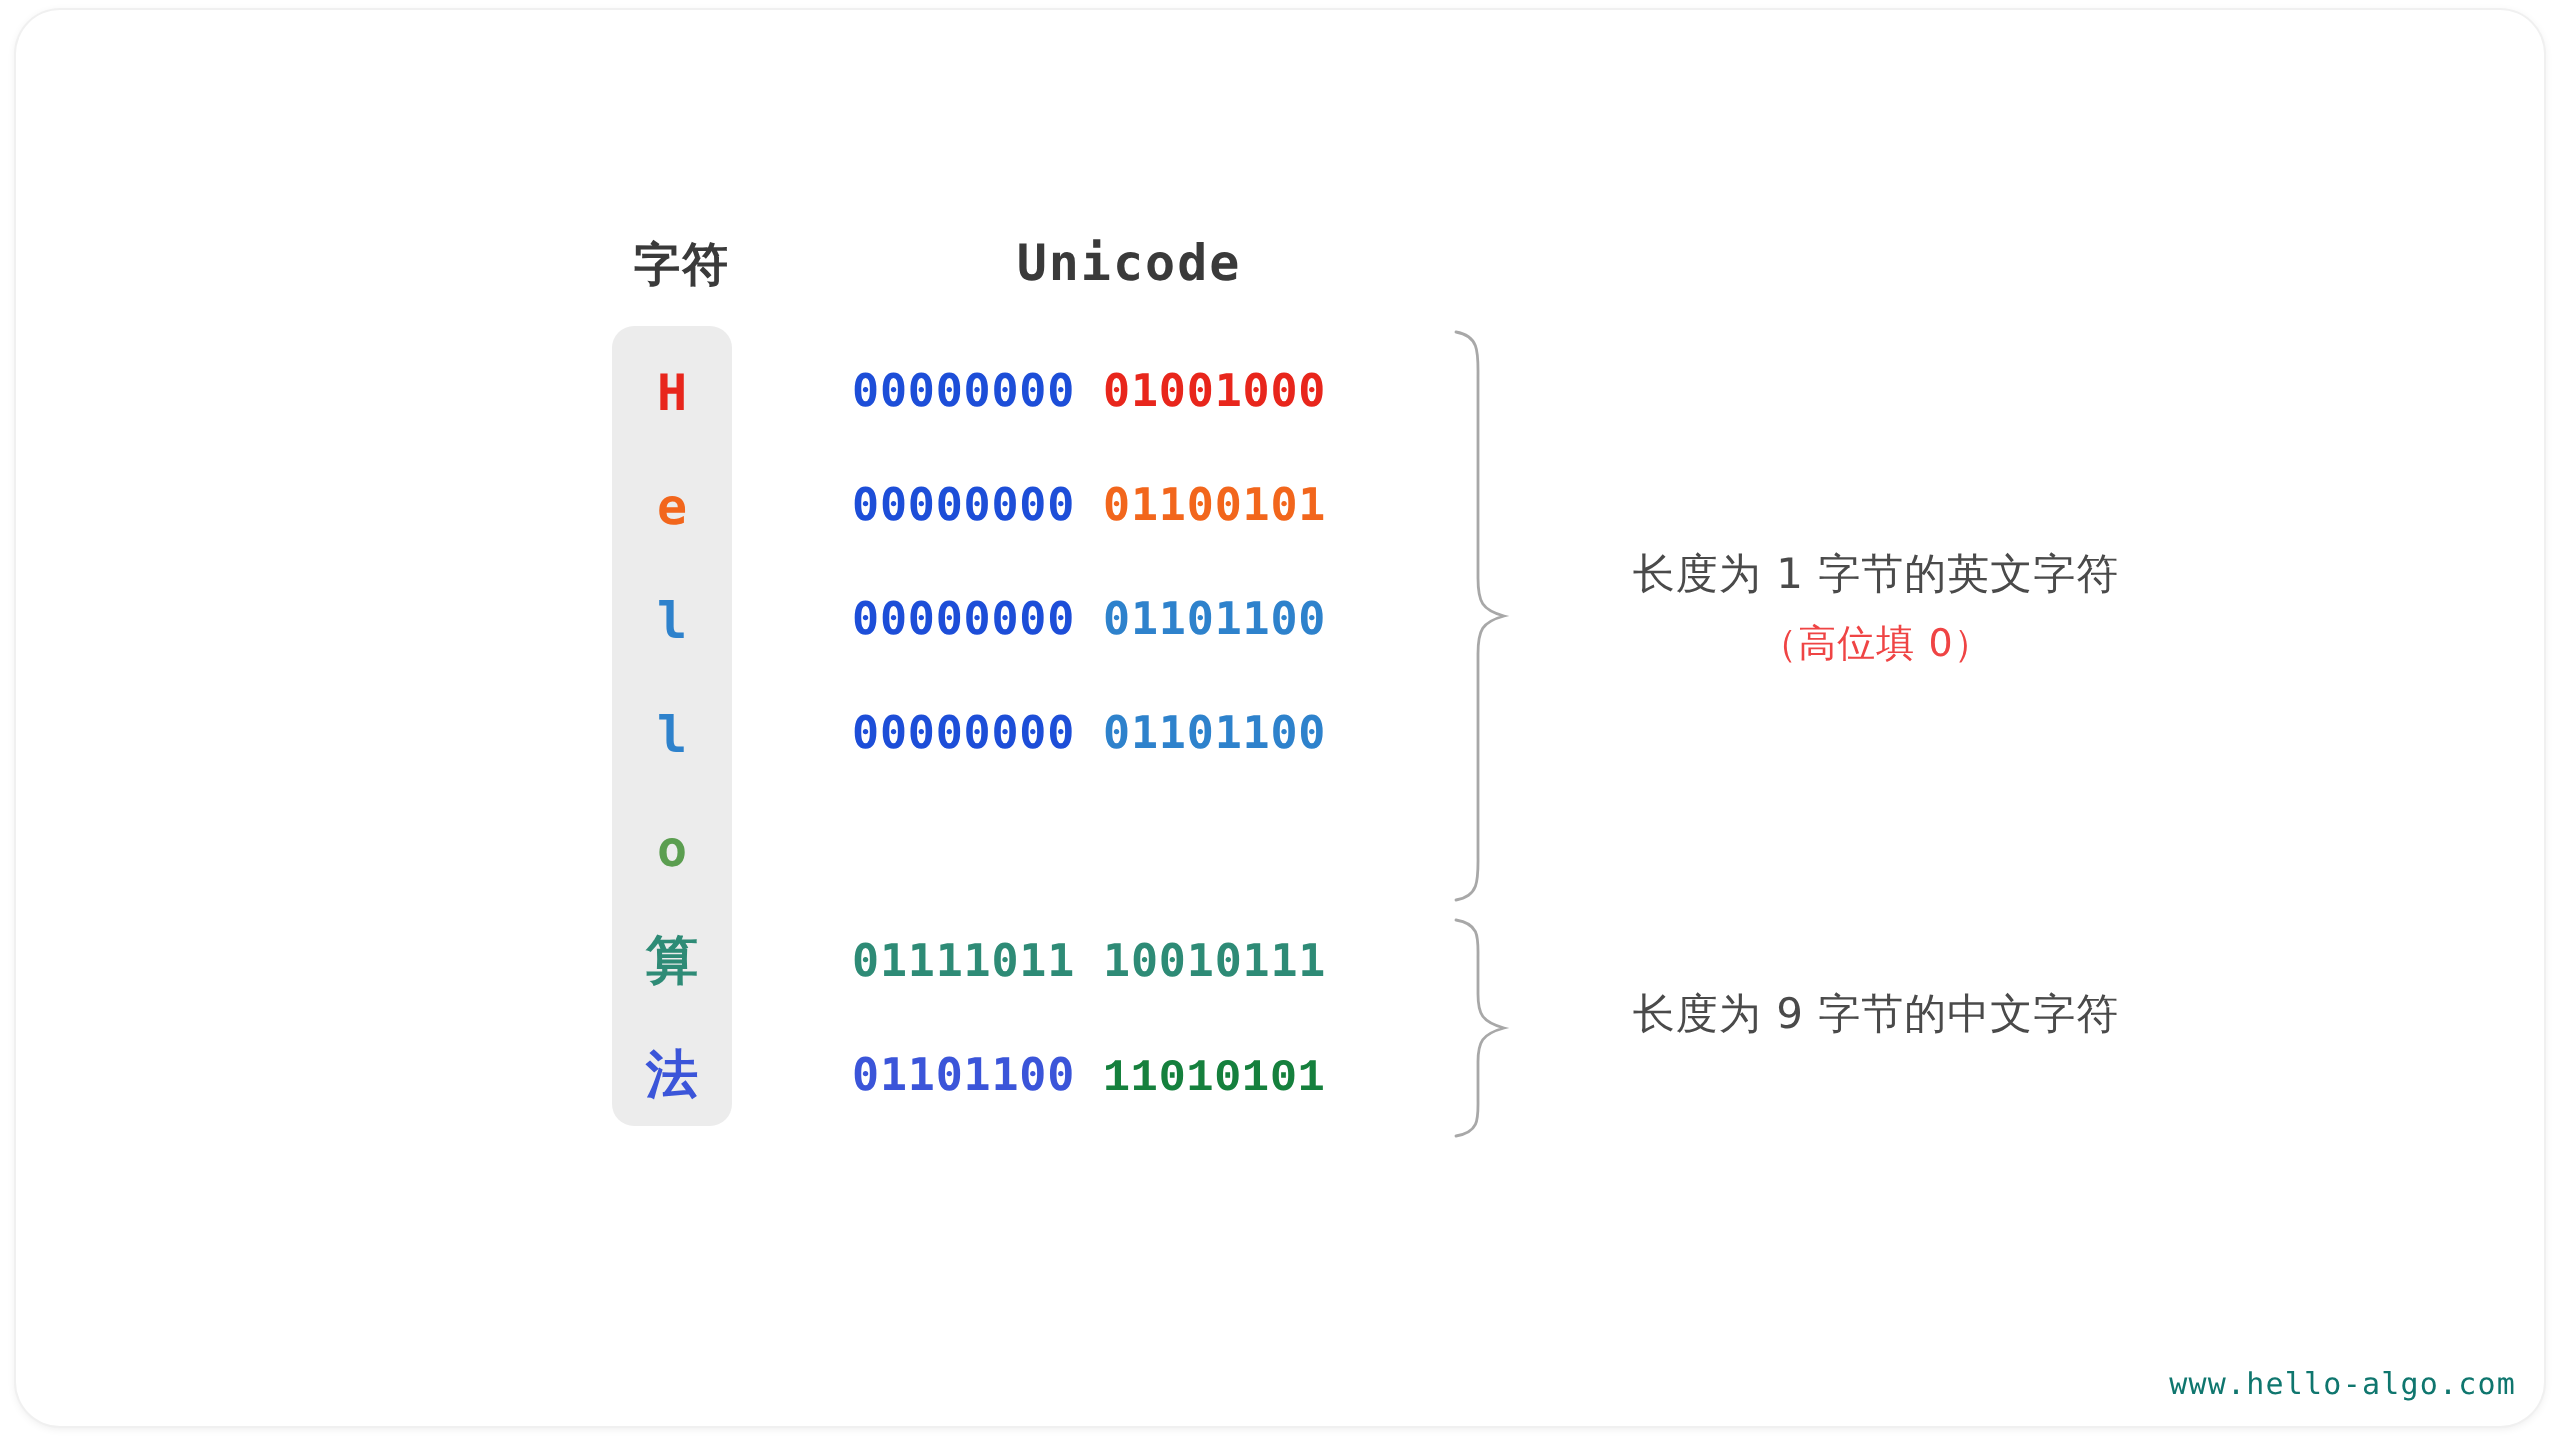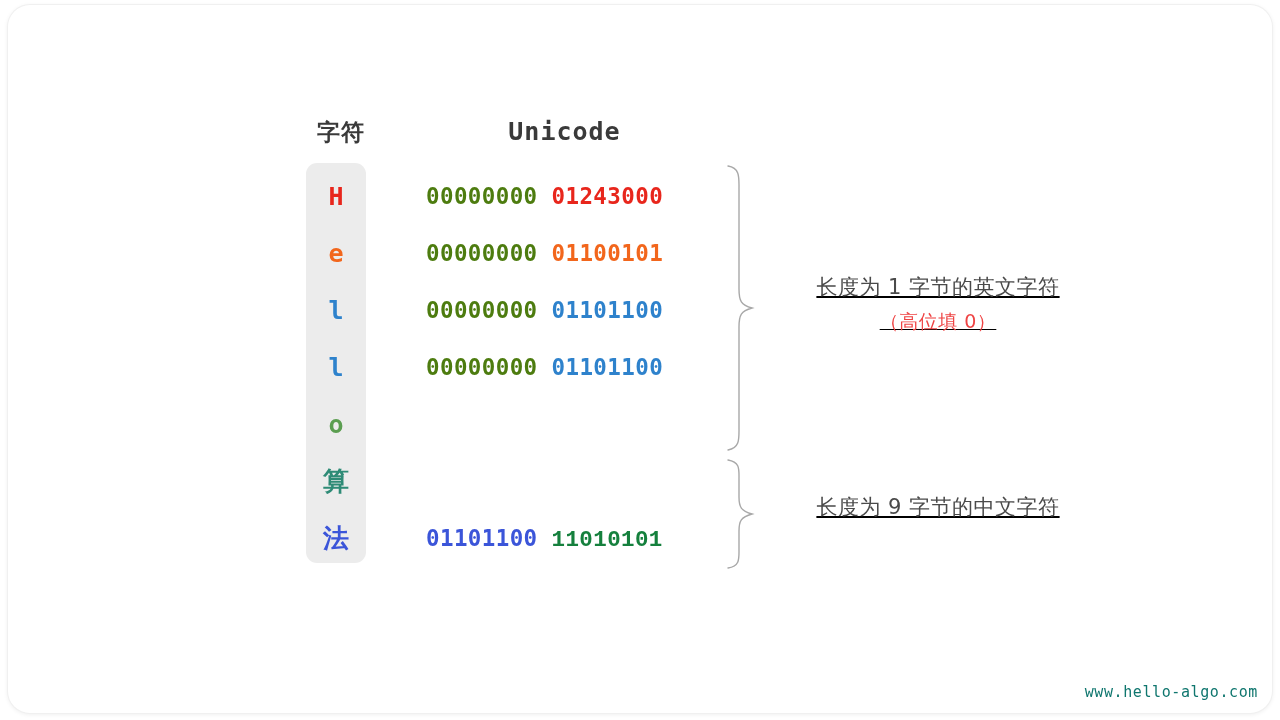--- a/index.html
+++ b/index.html
@@ -103,35 +103,34 @@
     width: 277px;
     height: 57px;
     line-height: 57px;
     font-family: "DejaVu Sans Mono", monospace;
     font-size: 22.5px;
     font-weight: bold;
     letter-spacing: 0.4px;
     white-space: pre;
     text-align: left;
   }
-  .bits-high { color: #4d7c0f; text-align: center; }
+  .bits-high { color: #1d4ed8; text-align: center; }
 
   
   .brace {
     position: absolute;
     pointer-events: none;
   }
 
   
   .annotation {
     position: absolute;
     text-align: center;
     font-family: "DejaVu Sans", sans-serif;
     white-space: nowrap;
-    text-decoration: underline;
   }
   .ann-main {
     font-size: 21px;
     color: #4a4a4a;
     letter-spacing: 0.5px;
   }
   .ann-sub {
     font-size: 19px;
     color: #ef4444;
     letter-spacing: 0.5px;
@@ -166,39 +165,40 @@
   <div id="diagram">
 
     <div class="col-header" id="header-char">字符</div>
     <div class="col-header" id="header-unicode">Unicode</div>
 
     <div id="char-panel"></div>
 
     <div id="rows-container">
         <div class="row" style="top: 163px;">
           <div class="char-cell latin" style="color: rgb(232, 38, 28);">H</div>
-          <div class="bits-cell"><span class="bits-high">00000000</span> <span style="color: rgb(232, 38, 28);">01243000</span></div>
+          <div class="bits-cell"><span class="bits-high">00000000</span> <span style="color: rgb(232, 38, 28);">01001000</span></div>
         </div>
         <div class="row" style="top: 220px;">
           <div class="char-cell latin" style="color: rgb(242, 102, 28);">e</div>
           <div class="bits-cell"><span class="bits-high">00000000</span> <span style="color: rgb(242, 102, 28); margin-top: 44px;">01100101</span></div>
         </div>
         <div class="row" style="top: 277px;">
           <div class="char-cell latin" style="color: rgb(46, 130, 204);">l</div>
           <div class="bits-cell"><span class="bits-high">00000000</span> <span style="color: rgb(46, 130, 204);">01101100</span></div>
         </div>
         <div class="row" style="top: 334px;">
           <div class="char-cell latin" style="color: rgb(46, 130, 204);">l</div>
           <div class="bits-cell"><span class="bits-high">00000000</span> <span style="color: rgb(46, 130, 204);">01101100</span></div>
         </div>
         <div class="row" style="top: 391px;">
           <div class="char-cell latin" style="color: rgb(91, 158, 80);">o</div>
         </div>
         <div class="row" style="top: 448px;">
           <div class="char-cell han" style="color: rgb(46, 139, 118);">算</div>
+          <div class="bits-cell"><span class="" style="color: rgb(46, 139, 118);">01111011</span> <span style="color: rgb(46, 139, 118);">10010111</span></div>
         </div>
         <div class="row" style="top: 505px;">
           <div class="char-cell han" style="color: rgb(59, 85, 217);">法</div>
           <div class="bits-cell"><span class="" style="color: rgb(59, 85, 217);">01101100</span> <span style="color: #15803d; font-family: Liberation Mono, monospace;">11010101</span></div>
         </div>
       </div>
 
     <svg class="brace" id="brace-1" style="left:716px; top:158px;" width="32" height="290" viewBox="0 0 32 290">
       <path d="M4 3 C 16 5, 15 14, 15 26 L15 126 C15 138, 17 142, 28 145 C17 148, 15 152, 15 164 L15 264 C15 276, 16 285, 4 287" fill="none" stroke="#a8a8a8" stroke-width="1.4" stroke-linecap="round"></path>
     </svg>

